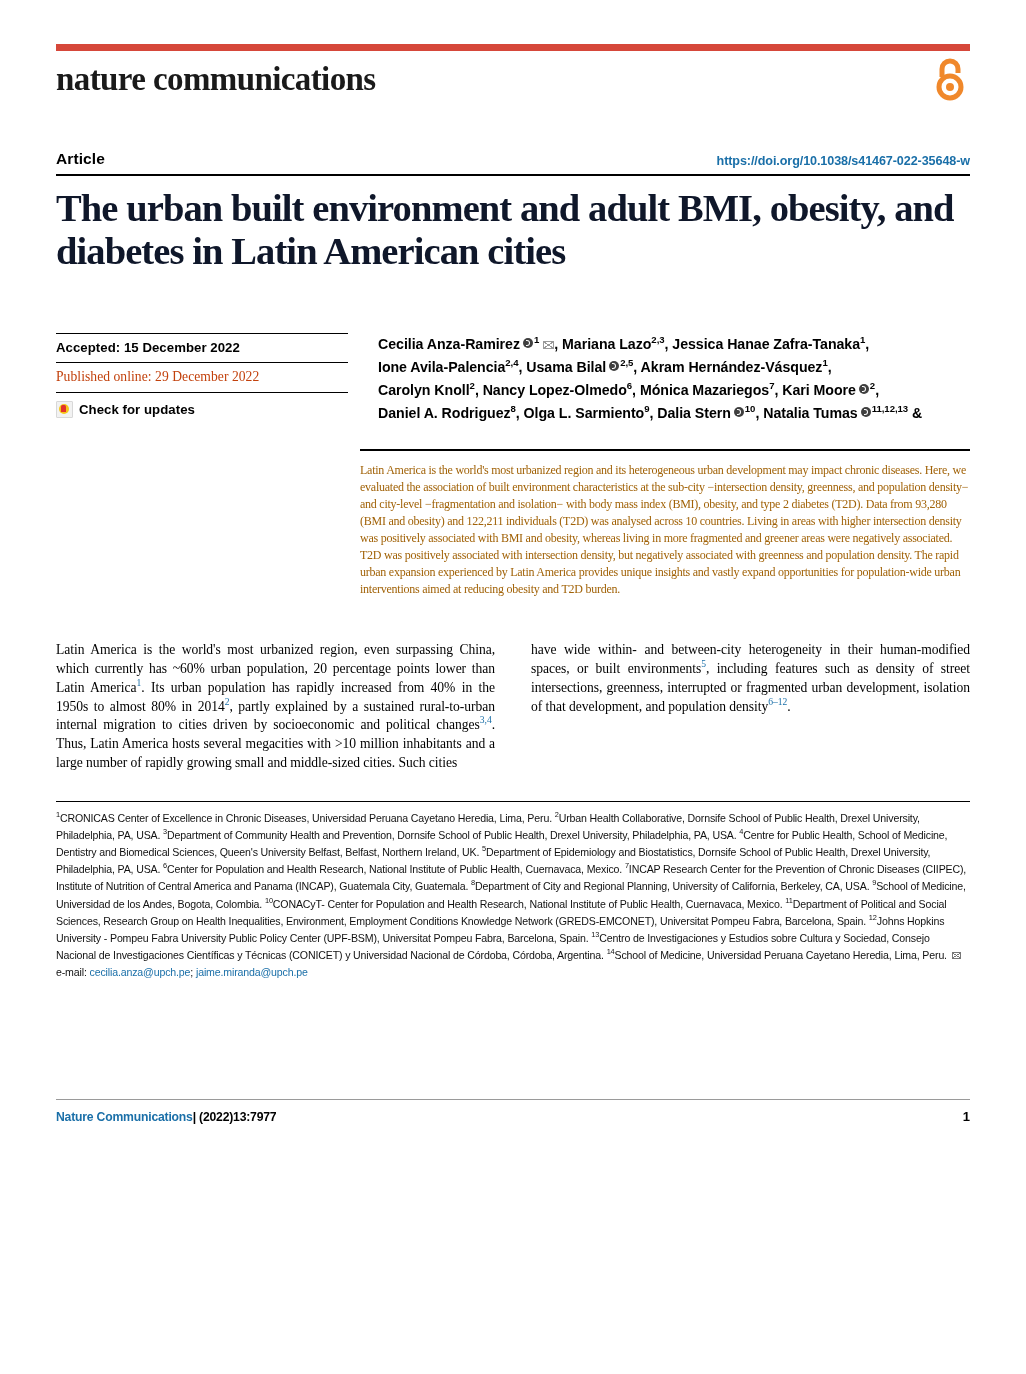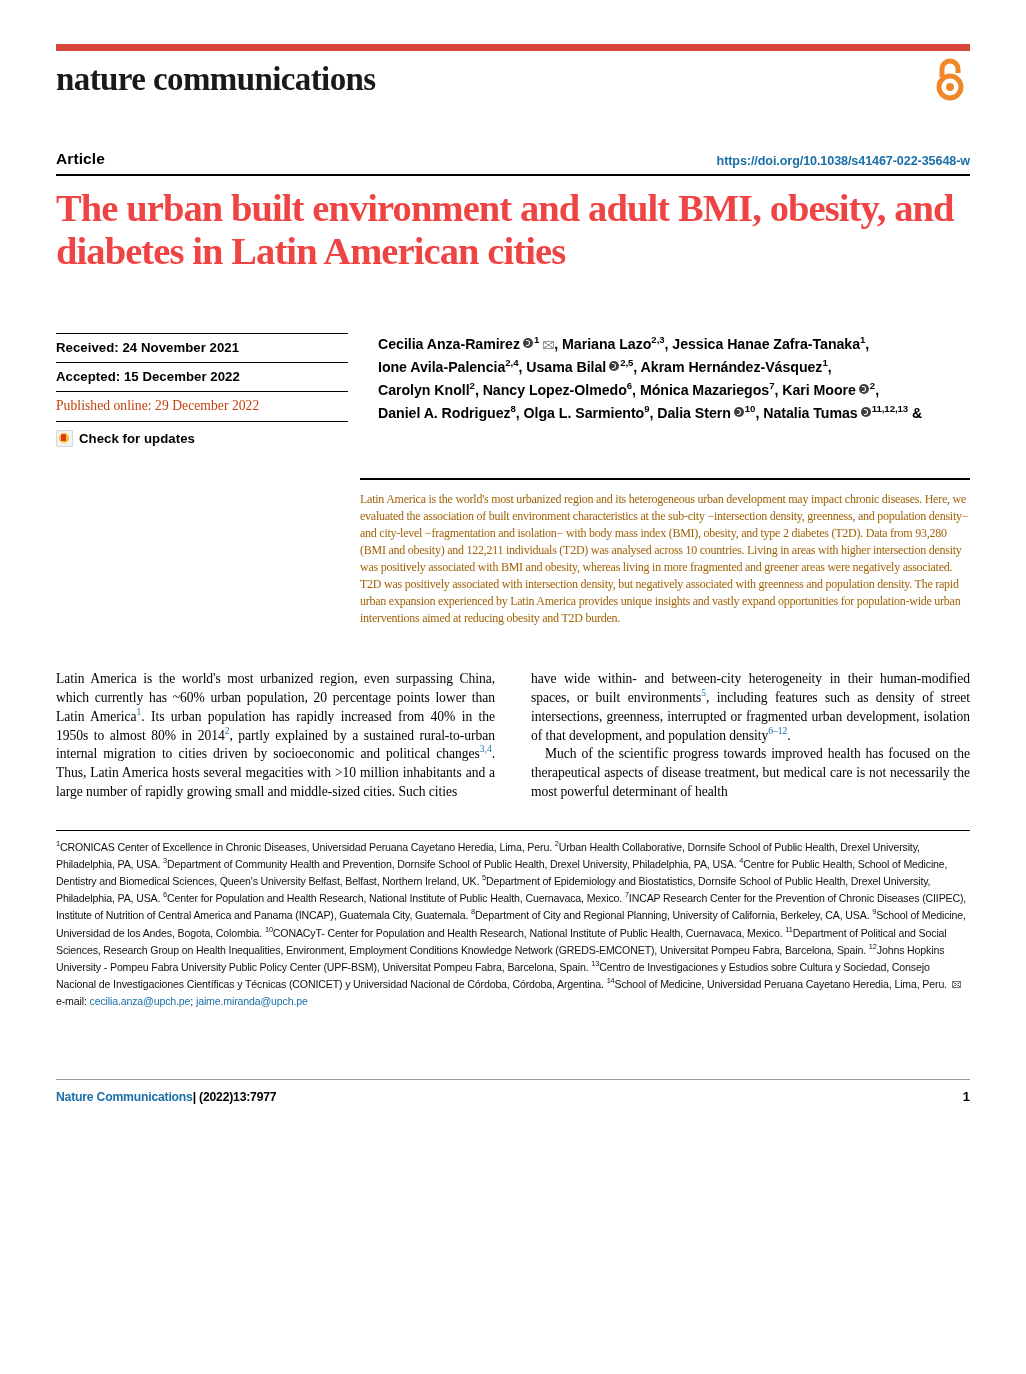--- a/index.html
+++ b/index.html
@@ -70,21 +70,21 @@
   }
 
   
   .title {
     font-family: "Liberation Serif", serif;
     font-weight: 700;
     font-size: 38.5px;
     line-height: 1.12;
     letter-spacing: -0.9px;
     margin: 11px 0 0 0;
-    color: #ef4444;
+    color: #0f172a;
     max-width: 930px;
   }
 
   
   .meta-row {
     display: flex;
     margin-top: 60px;
     align-items: flex-start;
   }
   .meta-col { width: 292px; flex: none; padding-right: 18px; }
@@ -261,21 +261,21 @@
     inset: 0;
     background:
       linear-gradient(to bottom right, transparent calc(50% - 0.45px), #777 calc(50% - 0.45px), #777 calc(50% + 0.45px), transparent calc(50% + 0.45px)),
       linear-gradient(to bottom left, transparent calc(50% - 0.45px), #777 calc(50% - 0.45px), #777 calc(50% + 0.45px), transparent calc(50% + 0.45px));
   }
 
   
   .footer {
     position: absolute;
     left: 56px; right: 56px;
-    bottom: 34px;
+    bottom: 14px;
   }
   .footer-rule { border-top: 1.2px solid #9a9a9a; }
   .footer-inner {
     display: flex;
     justify-content: space-between;
     align-items: baseline;
     margin-top: 9px;
   }
   .footer-left { font-size: 12.2px; font-weight: 700; letter-spacing: -0.2px; }
   .footer-journal { color: #1a6fa8; }
@@ -303,21 +303,20 @@
   <div class="article-line">
     <div class="article-label">Article</div>
     <a class="doi-link" href="#">https://doi.org/10.1038/s41467-022-35648-w</a>
   </div>
   <div class="rule-heavy"></div>
 
   <h1 class="title">The urban built environment and adult BMI, obesity, and diabetes in Latin American cities</h1>
 
   <div class="meta-row">
     <div class="meta-col">
-      <div class="meta-item">Received: 24 November 2021</div>
       <div class="meta-item">Accepted: 15 December 2022</div>
       <div class="meta-item published">Published online: 29 December 2022</div>
       <div class="meta-item updates">
         <span class="crossmark"></span>
         <span>Check for updates</span>
       </div>
     </div>
 
     <div class="authors-col">
       <div class="authors">
@@ -344,21 +343,20 @@
       <div class="abstract">Latin America is the world's most urbanized region and its heterogeneous urban development may impact chronic diseases. Here, we evaluated the association of built environment characteristics at the sub-city −intersection density, greenness, and population density− and city-level −fragmentation and isolation− with body mass index (BMI), obesity, and type 2 diabetes (T2D). Data from 93,280 (BMI and obesity) and 122,211 individuals (T2D) was analysed across 10 countries. Living in areas with higher intersection density was positively associated with BMI and obesity, whereas living in more fragmented and greener areas were negatively associated. T2D was positively associated with intersection density, but negatively associated with greenness and population density. The rapid urban expansion experienced by Latin America provides unique insights and vastly expand opportunities for population-wide urban interventions aimed at reducing obesity and T2D burden.</div>
     </div>
   </div>
 
   <div class="body-cols">
     <div class="body-col">
       <p><span>Latin America is the world's most urbanized region, even surpassing China, which currently has ~60% urban population, 20 percentage points lower than Latin America</span><span class="ref">1</span><span>. Its urban population has rapidly increased from 40% in the 1950s to almost 80% in 2014</span><span class="ref">2</span><span>, partly explained by a sustained rural-to-urban internal migration to cities driven by socioeconomic and political changes</span><span class="ref">3,4</span><span>. Thus, Latin America hosts several megacities with &gt;10 million inhabitants and a large number of rapidly growing small and middle-sized cities. Such cities</span></p>
     </div>
     <div class="body-col">
       <p><span>have wide within- and between-city heterogeneity in their human-modified spaces, or built environments</span><span class="ref">5</span><span>, including features such as density of street intersections, greenness, interrupted or fragmented urban development, isolation of that development, and population density</span><span class="ref">6–12</span><span>.</span></p>
-      <p>Much of the scientific progress towards improved health has focused on the therapeutical aspects of disease treatment, but medical care is not necessarily the most powerful determinant of health</p>
     </div>
   </div>
 
   <div class="affil-rule"></div>
   <div class="affiliations">
     <sup>1</sup><span>CRONICAS Center of Excellence in Chronic Diseases, Universidad Peruana Cayetano Heredia, Lima, Peru. </span><sup>2</sup><span>Urban Health Collaborative, Dornsife School of Public Health, Drexel University, Philadelphia, PA, USA. </span><sup>3</sup><span>Department of Community Health and Prevention, Dornsife School of Public Health, Drexel University, Philadelphia, PA, USA. </span><sup>4</sup><span>Centre for Public Health, School of Medicine, Dentistry and Biomedical Sciences, Queen's University Belfast, Belfast, Northern Ireland, UK. </span><sup>5</sup><span>Department of Epidemiology and Biostatistics, Dornsife School of Public Health, Drexel University, Philadelphia, PA, USA. </span><sup>6</sup><span>Center for Population and Health Research, National Institute of Public Health, Cuernavaca, Mexico. </span><sup>7</sup><span>INCAP Research Center for the Prevention of Chronic Diseases (CIIPEC), Institute of Nutrition of Central America and Panama (INCAP), Guatemala City, Guatemala. </span><sup>8</sup><span>Department of City and Regional Planning, University of California, Berkeley, CA, USA. </span><sup>9</sup><span>School of Medicine, Universidad de los Andes, Bogota, Colombia. </span><sup>10</sup><span>CONACyT- Center for Population and Health Research, National Institute of Public Health, Cuernavaca, Mexico. </span><sup>11</sup><span>Department of Political and Social Sciences, Research Group on Health Inequalities, Environment, Employment Conditions Knowledge Network (GREDS-EMCONET), Universitat Pompeu Fabra, Barcelona, Spain. </span><sup>12</sup><span>Johns Hopkins University - Pompeu Fabra University Public Policy Center (UPF-BSM), Universitat Pompeu Fabra, Barcelona, Spain. </span><sup>13</sup><span>Centro de Investigaciones y Estudios sobre Cultura y Sociedad, Consejo Nacional de Investigaciones Científicas y Técnicas (CONICET) y Universidad Nacional de Córdoba, Córdoba, Argentina. </span><sup>14</sup><span>School of Medicine, Universidad Peruana Cayetano Heredia, Lima, Peru. </span><span class="env-small"></span><span>e-mail: </span><a href="#">cecilia.anza@upch.pe</a><span>; </span><a href="#">jaime.miranda@upch.pe</a>
   </div>
 
   <div class="footer">
     <div class="footer-rule"></div>

